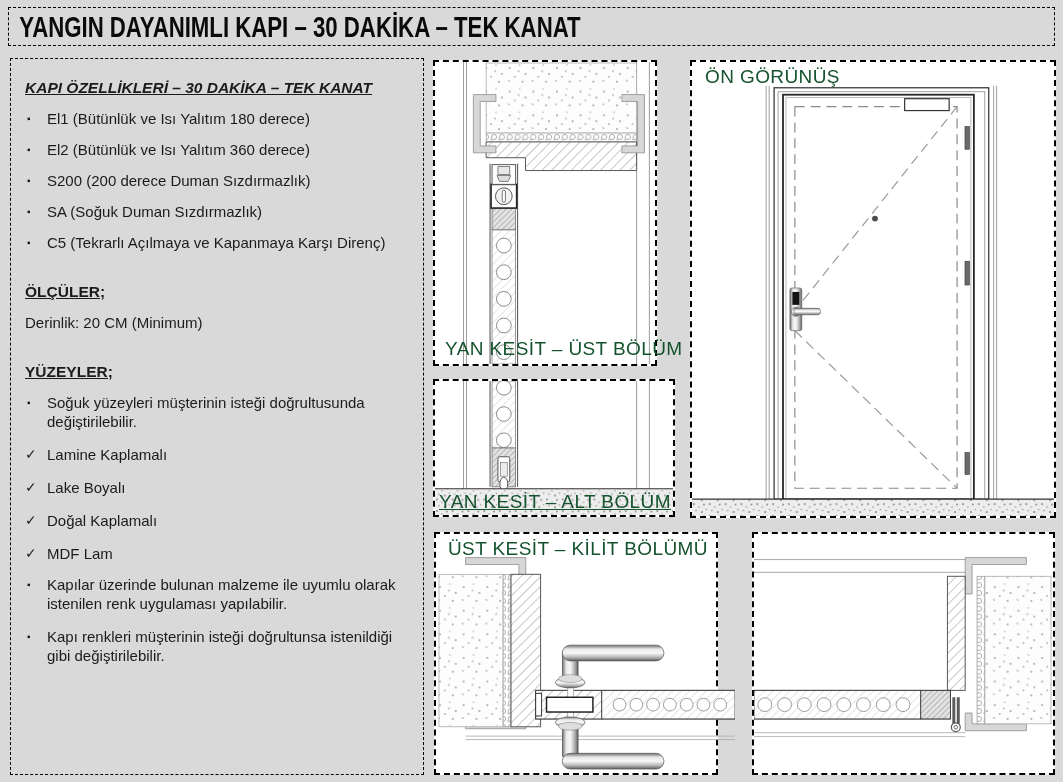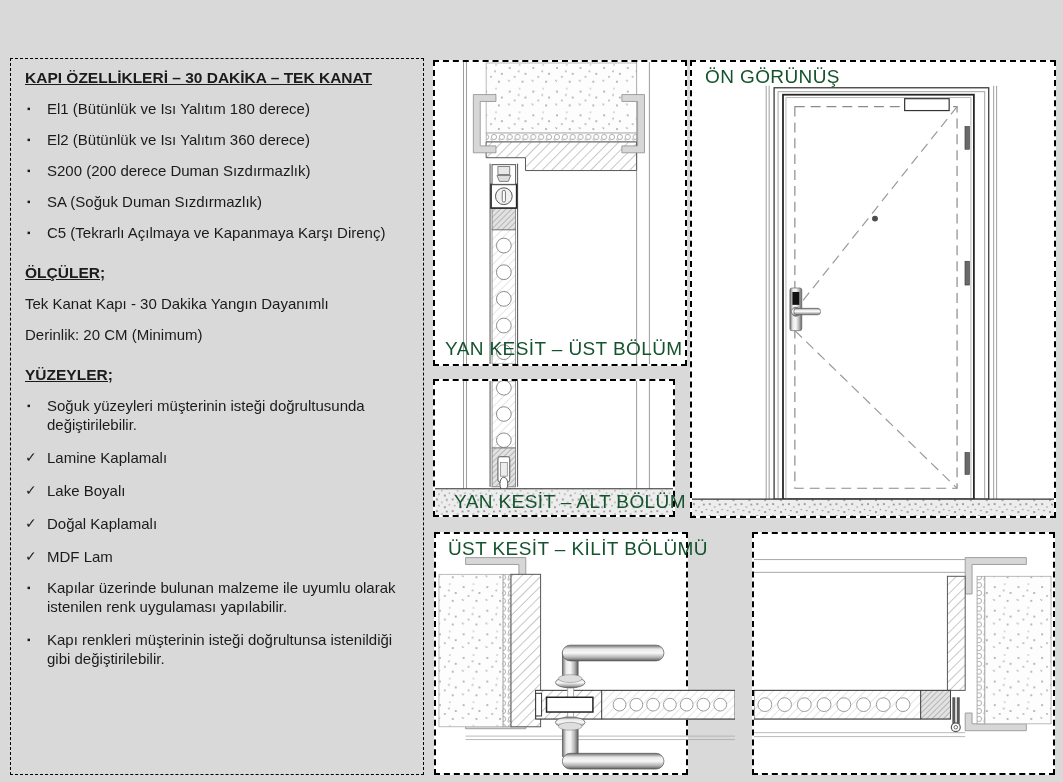--- a/index.html
+++ b/index.html
@@ -28,44 +28,44 @@
   }
 
   
   .spec{
     position:absolute;left:10px;top:58px;width:414px;height:717px;
     border:1.5px dashed var(--line,#000);
     padding:9px 14px;font-size:15px;line-height:19px;
   }
   .spec-h{
     font-weight:bold;text-decoration:underline;font-size:15.5px;
-    margin-top:21px;margin-bottom:0;white-space:nowrap;
-  }
-  .spec-h.first{margin-top:0;}
+    margin-top:30px;margin-bottom:0;white-space:nowrap;
+  }
+  .spec-h.first{margin-top:10px;font-style:italic;}
   .row{display:flex;margin-top:12px;}
   .row .b{width:22px;flex:0 0 22px;font-size:10px;line-height:19px;text-align:left;padding-left:2px;}
   .row .c{width:22px;flex:0 0 22px;font-size:14px;line-height:19px;}
   .row .t{flex:1;}
   .plain{margin-top:12px;}
   .gap14{margin-top:14px;}
 
   
   .dpanel{
     position:absolute;background:var(--panel_bg,#fff);
     border:2px dashed var(--line,#000);
   }
   .dpanel svg{position:absolute;left:0;top:0;display:block;}
   .dlabel{
     position:absolute;font-size:19px;letter-spacing:0.4px;color:#14532d;
     white-space:nowrap;line-height:17px;
   }
-  .p-side-top{left:433px;top:60px;width:254px;height:306px;}
+  .p-side-top{left:433px;top:60px;width:224px;height:306px;}
   .p-side-bot{left:433px;top:379px;width:242px;height:138px;}
   .p-front  {left:690px;top:60px;width:366px;height:458px;}
-  .p-lock   {left:434px;top:532px;width:254px;height:243px;}
+  .p-lock   {left:434px;top:532px;width:284px;height:243px;}
   .p-hinge  {left:752px;top:532px;width:303px;height:243px;}
 </style>
 </head>
 <body>
 
 <svg width="0" height="0" style="position:absolute" aria-hidden="true">
   <defs>
     <pattern id="pConc" width="24" height="24" patternUnits="userSpaceOnUse">
       <rect width="24" height="24" fill="#fdfdfd"></rect>
       <circle cx="4" cy="6" r="1" fill="#a3a3a3"></circle>
@@ -114,20 +114,23 @@
         <stop offset="0.25" stop-color="#e9e9e9"></stop>
       <stop offset="0.5" stop-color="#f8f8f8"></stop>
         <stop offset="0.78" stop-color="#b3b3b3"></stop>
       <stop offset="1" stop-color="#5f5f5f"></stop>
     </linearGradient>
   </defs>
 </svg>
 
 <div class="page">
 
+  <div class="title-bar">
+    <div class="title-text">YANGIN DAYANIMLI KAPI – 30 DAKİKA – TEK KANAT</div>
+  </div>
 
   <div class="spec">
     <div class="spec-h first">KAPI ÖZELLİKLERİ – 30 DAKİKA – TEK KANAT</div>
 
     <div class="row">
       <span class="b">▪</span>
       <span class="t">El1 (Bütünlük ve Isı Yalıtım 180 derece)</span>
       </div>
     <div class="row">
       <span class="b">▪</span>
@@ -140,21 +143,20 @@
     <div class="row">
       <span class="b">▪</span>
       <span class="t">SA (Soğuk Duman Sızdırmazlık)</span>
       </div>
     <div class="row">
       <span class="b">▪</span>
       <span class="t">C5 (Tekrarlı Açılmaya ve Kapanmaya Karşı Direnç)</span>
       </div>
 
     <div class="spec-h">ÖLÇÜLER;</div>
-    <div class="plain">Tek Kanat Kapı - 30 Dakika Yangın Dayanımlı</div>
     <div class="plain">Derinlik: 20 CM (Minimum)</div>
 
     <div class="spec-h">YÜZEYLER;</div>
     <div class="row">
       <span class="b">▪</span>
       <span class="t">Soğuk yüzeyleri müşterinin isteği doğrultusunda değiştirilebilir.</span>
       </div>
     <div class="row gap14">
       <span class="c">✓</span>
       <span class="t">Lamine Kaplamalı</span>
@@ -230,21 +232,21 @@
         <rect x="58" y="69" width="24" height="40" fill="url(#pDark)" stroke="#6f6f6f" stroke-width="0.8"></rect>
         <g>
           <rect x="64" y="78" width="12" height="26" rx="2" fill="#ffffff" stroke="#555555" stroke-width="1"></rect>
           <rect x="66.5" y="84" width="7" height="14" fill="#ededed" stroke="#777777" stroke-width="0.7"></rect>
           <ellipse cx="70" cy="106" rx="4" ry="7" fill="#ffffff" stroke="#555555" stroke-width="1"></ellipse>
         </g>
       </g>
       <rect x="0" y="111" width="242" height="27" fill="url(#pFloor)"></rect>
       <line x1="0" y1="111" x2="242" y2="111" stroke="#333333" stroke-width="1.2"></line>
     </svg>
-    <div class="dlabel" style="left:19px;top:112px;">YAN KESİT – ALT BÖLÜM</div>
+    <div class="dlabel" style="left:4px;top:112px;text-decoration:underline;">YAN KESİT – ALT BÖLÜM</div>
   </div>
 
   <div class="dpanel p-front">
     <svg width="362" height="454" viewBox="0 0 366 458" preserveAspectRatio="none">
       <path d="M75 24 V441 M78 24 V441 M305 24 V441 M308 24 V441" stroke="#9e9e9e" stroke-width="1" fill="none"></path>
       <rect x="83" y="26" width="217" height="415" fill="#ffffff" stroke="#3a3a3a" stroke-width="1.3"></rect>
       <rect x="87" y="30" width="209" height="411" fill="none" stroke="#8d8d8d" stroke-width="0.8"></rect>
       <rect x="92" y="33" width="193" height="408" fill="#ffffff" stroke="#262626" stroke-width="1.8"></rect>
       <rect x="95" y="36" width="187" height="405" fill="none" stroke="#9a9a9a" stroke-width="0.7"></rect>
       <rect x="104" y="45" width="164" height="385" fill="none" stroke="#8a8a8a" stroke-width="1.2" stroke-dasharray="10 6"></rect>

